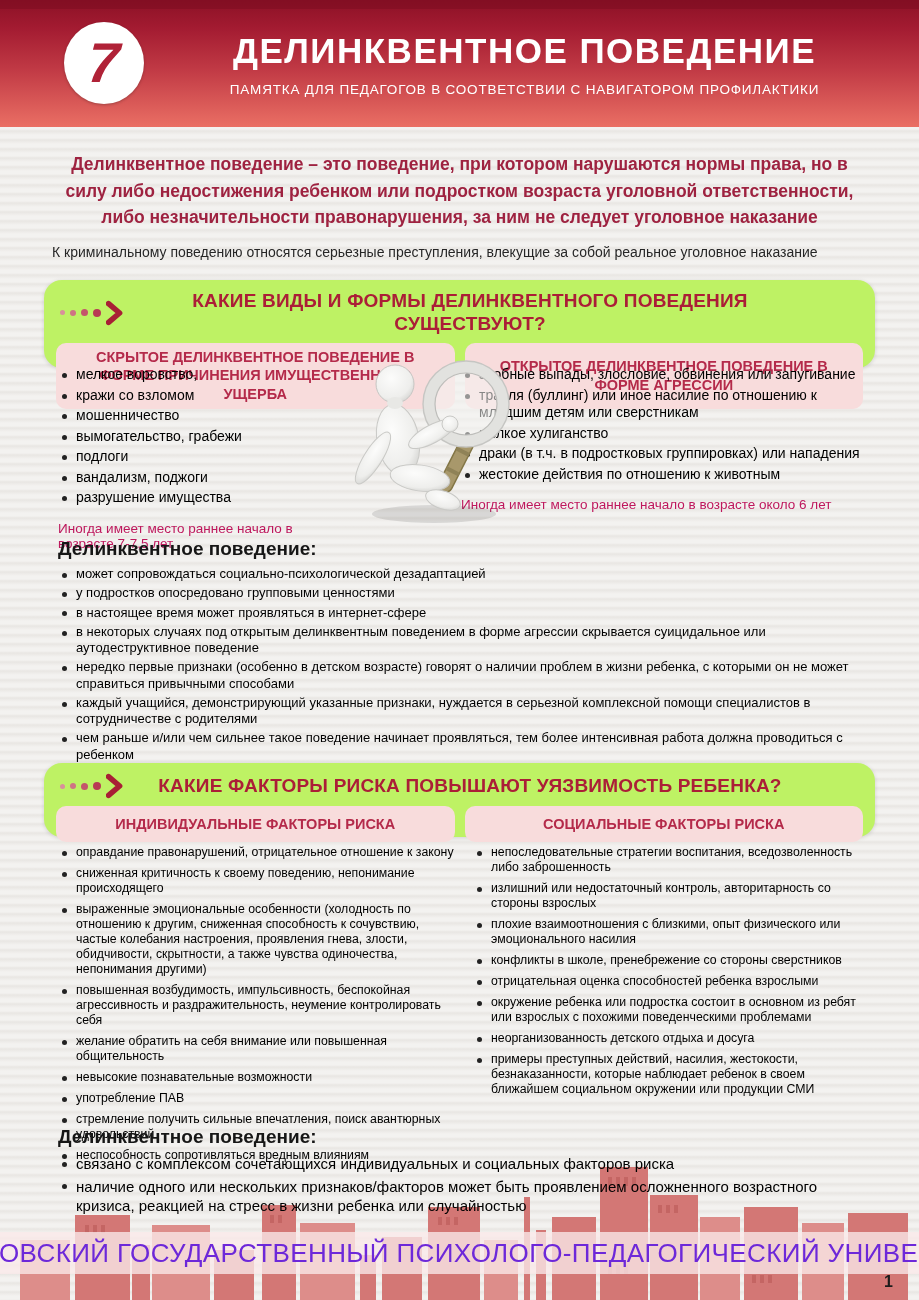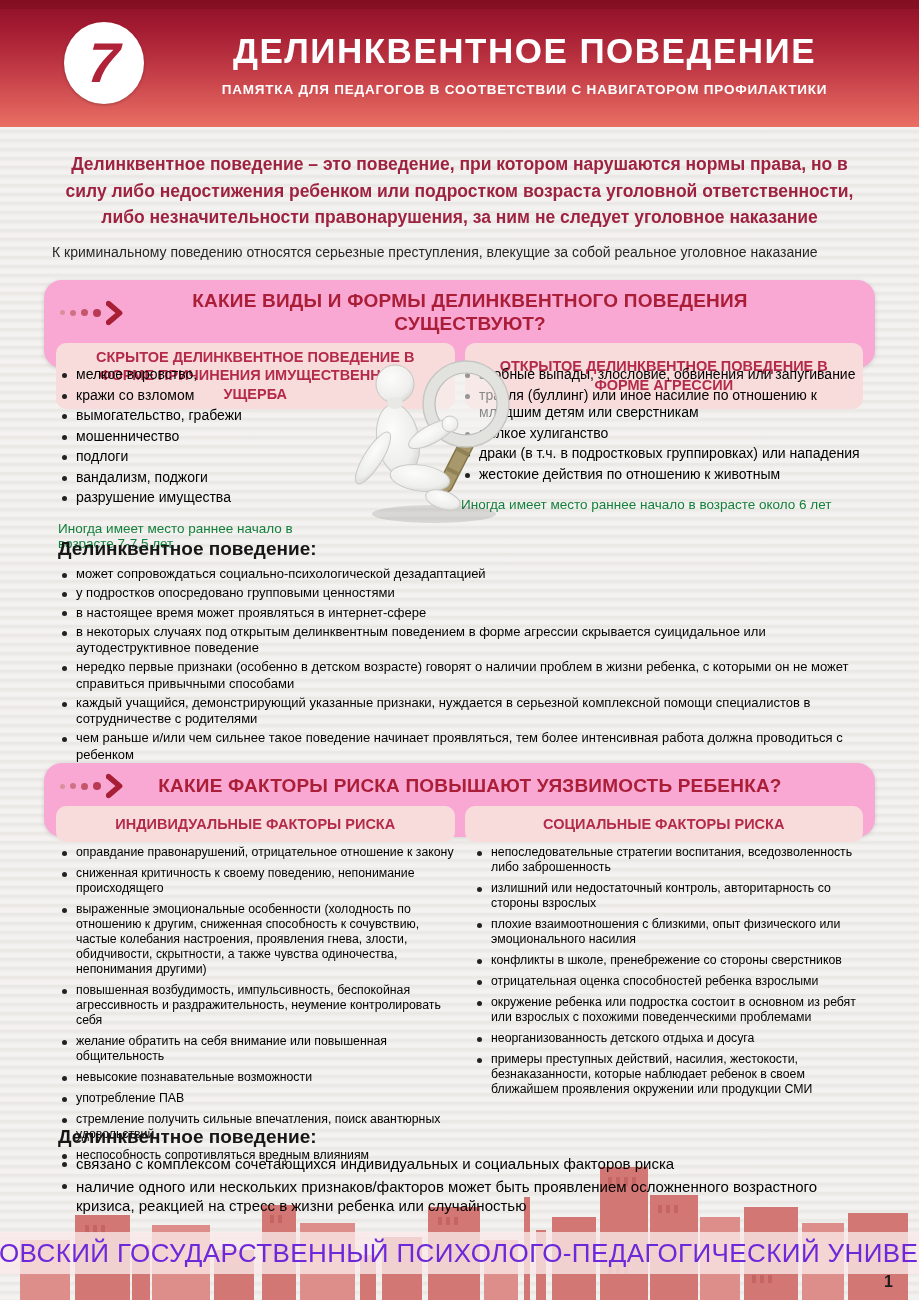--- a/index.html
+++ b/index.html
@@ -17,30 +17,30 @@
   
   .header{ position:absolute; top:0; left:0; width:100%; height:127px;
     background:linear-gradient(180deg,#8c1126 0%,#a31b31 22%,#c13a45 55%,#ea6f64 100%); }
   .header::before{ content:""; position:absolute; top:0; left:0; right:0; height:9px;
     background:#7c0d20; opacity:.55; }
   .badge{ position:absolute; left:64px; top:22px; width:80px; height:82px; background:#fff;
     border-radius:50%; display:flex; align-items:center; justify-content:center; box-shadow:0 1px 3px rgba(0,0,0,.25);}
   .badge span{ font-size:56px; font-weight:bold; font-style:italic; color:#b02237; transform:skewX(-4deg); line-height:1;}
   .header-text{ position:absolute; left:170px; right:40px; top:33px; text-align:center; color:#fff; }
   .header-title{ font-size:35px; font-weight:bold; letter-spacing:1.5px; line-height:1; }
-  .header-subtitle{ margin-top:14px; font-size:13.5px; font-weight:bold; letter-spacing:.8px; }
+  .header-subtitle{ margin-top:14px; font-size:13.5px; font-weight:normal; letter-spacing:.8px; }
 
   
   .definition{ position:absolute; top:151px; left:52px; right:52px; text-align:center;
     color:#9e2240; font-weight:bold; font-size:17.5px; line-height:1.52; z-index:1; }
   .criminal-note{ position:absolute; top:244px; left:52px; right:52px; 
     color:#262626; font-size:14px; z-index:1; }
 
   
-  .panel{ position:absolute; left:44px; right:44px; background:#f9a8d4; border-radius:18px;
+  .panel{ position:absolute; left:44px; right:44px; background:#bef264; border-radius:18px;
     box-shadow:0 1px 4px rgba(0,0,0,.14); padding:10px 12px 12px; z-index:1; }
   .panel1{ top:280px; height:88px; }
   .panel2{ top:763px; height:74px; }
   .section-title-row{ display:flex; align-items:center; }
   .arrow-icon{ display:flex; align-items:center; gap:5px; margin:0 10px 0 4px; flex:0 0 auto; }
   .arrow-icon .dot{ border-radius:50%; }
   .arrow-icon .d1{ width:5px; height:5px; background:#d9909b; }
   .arrow-icon .d2{ width:6px; height:6px; background:#cf7384; }
   .arrow-icon .d3{ width:7px; height:7px; background:#c4556b; }
   .arrow-icon .d4{ width:8px; height:8px; background:#b83a54; }
@@ -59,21 +59,21 @@
   .blist li::before{ content:""; position:absolute; left:4px; top:.52em; width:5px; height:5px;
     border-radius:50%; background:#222; }
 
   
   .lists1{ position:absolute; top:366px; left:58px; right:46px; z-index:1; }
   .lists1-cols{ display:flex; position:relative; }
   .col-hidden{ width:288px; }
   .col-open{ margin-left:auto; width:412px; }
   .lists1 .blist{ font-size:14px; }
   .lists1 .blist li{ line-height:1.25; margin-bottom:3px; }
-  .note1{ margin-top:14px; font-size:13.5px; color:#15803d; }
+  .note1{ margin-top:14px; font-size:13.5px; color:#be185d; }
   .figure{ position:absolute; left:288px; top:-12px; width:180px; height:172px; z-index:2; }
 
   
   .traits{ position:absolute; top:538px; left:58px; right:44px; z-index:1; }
   .block-heading{ font-weight:bold; font-size:19px; color:#161616; margin-bottom:6px; }
   .traits .blist{ font-size:13px; }
   .traits .blist li{ line-height:1.25; margin-bottom:3px; }
 
   
   .lists2{ position:absolute; top:845px; left:58px; right:44px; z-index:1; display:flex; }
@@ -128,22 +128,22 @@
     <div class="pink-box">ОТКРЫТОЕ ДЕЛИНКВЕНТНОЕ ПОВЕДЕНИЕ В ФОРМЕ АГРЕССИИ</div>
   </div>
 </div>
 
 <div class="lists1">
   <div class="lists1-cols">
     <div class="col-hidden">
       <ul class="blist">
         <li>мелкое воровство,</li>
         <li>кражи со взломом</li>
+        <li>мошенничество</li>
         <li>вымогательство, грабежи</li>
-        <li>мошенничество</li>
         <li>подлоги</li>
         <li>вандализм, поджоги</li>
         <li>разрушение имущества</li>
       </ul>
       <div class="note1">Иногда имеет место раннее начало в возрасте 7-7,5 лет</div>
     </div>
 
     <svg class="figure" viewBox="0 0 180 172">
       <defs>
         <radialGradient id="fg" cx="40%" cy="35%" r="75%">
@@ -239,21 +239,21 @@
   </div>
   <div class="col-soc">
     <ul class="blist">
       <li>непоследовательные стратегии воспитания, вседозволенность либо заброшенность</li>
       <li>излишний или недостаточный контроль, авторитарность со стороны взрослых</li>
       <li>плохие взаимоотношения с близкими, опыт физического или эмоционального насилия</li>
       <li>конфликты в школе, пренебрежение со стороны сверстников</li>
       <li>отрицательная оценка способностей ребенка взрослыми</li>
       <li>окружение ребенка или подростка состоит в основном из ребят или взрослых с похожими поведенческими проблемами</li>
       <li>неорганизованность детского отдыха и досуга</li>
-      <li>примеры преступных действий, насилия, жестокости, безнаказанности, которые наблюдает ребенок в своем ближайшем проявления окружении или продукции СМИ</li>
+      <li>примеры преступных действий, насилия, жестокости, безнаказанности, которые наблюдает ребенок в своем ближайшем социальном окружении или продукции СМИ</li>
     </ul>
   </div>
 </div>
 
 <div class="summary">
   <div class="block-heading">Делинквентное поведение:</div>
   <ul class="blist">
     <li>связано с комплексом сочетающихся индивидуальных и социальных факторов риска</li>
     <li>наличие одного или нескольких признаков/факторов может быть проявлением осложненного возрастного кризиса, реакцией на стресс в жизни ребенка или случайностью</li>
   </ul>

